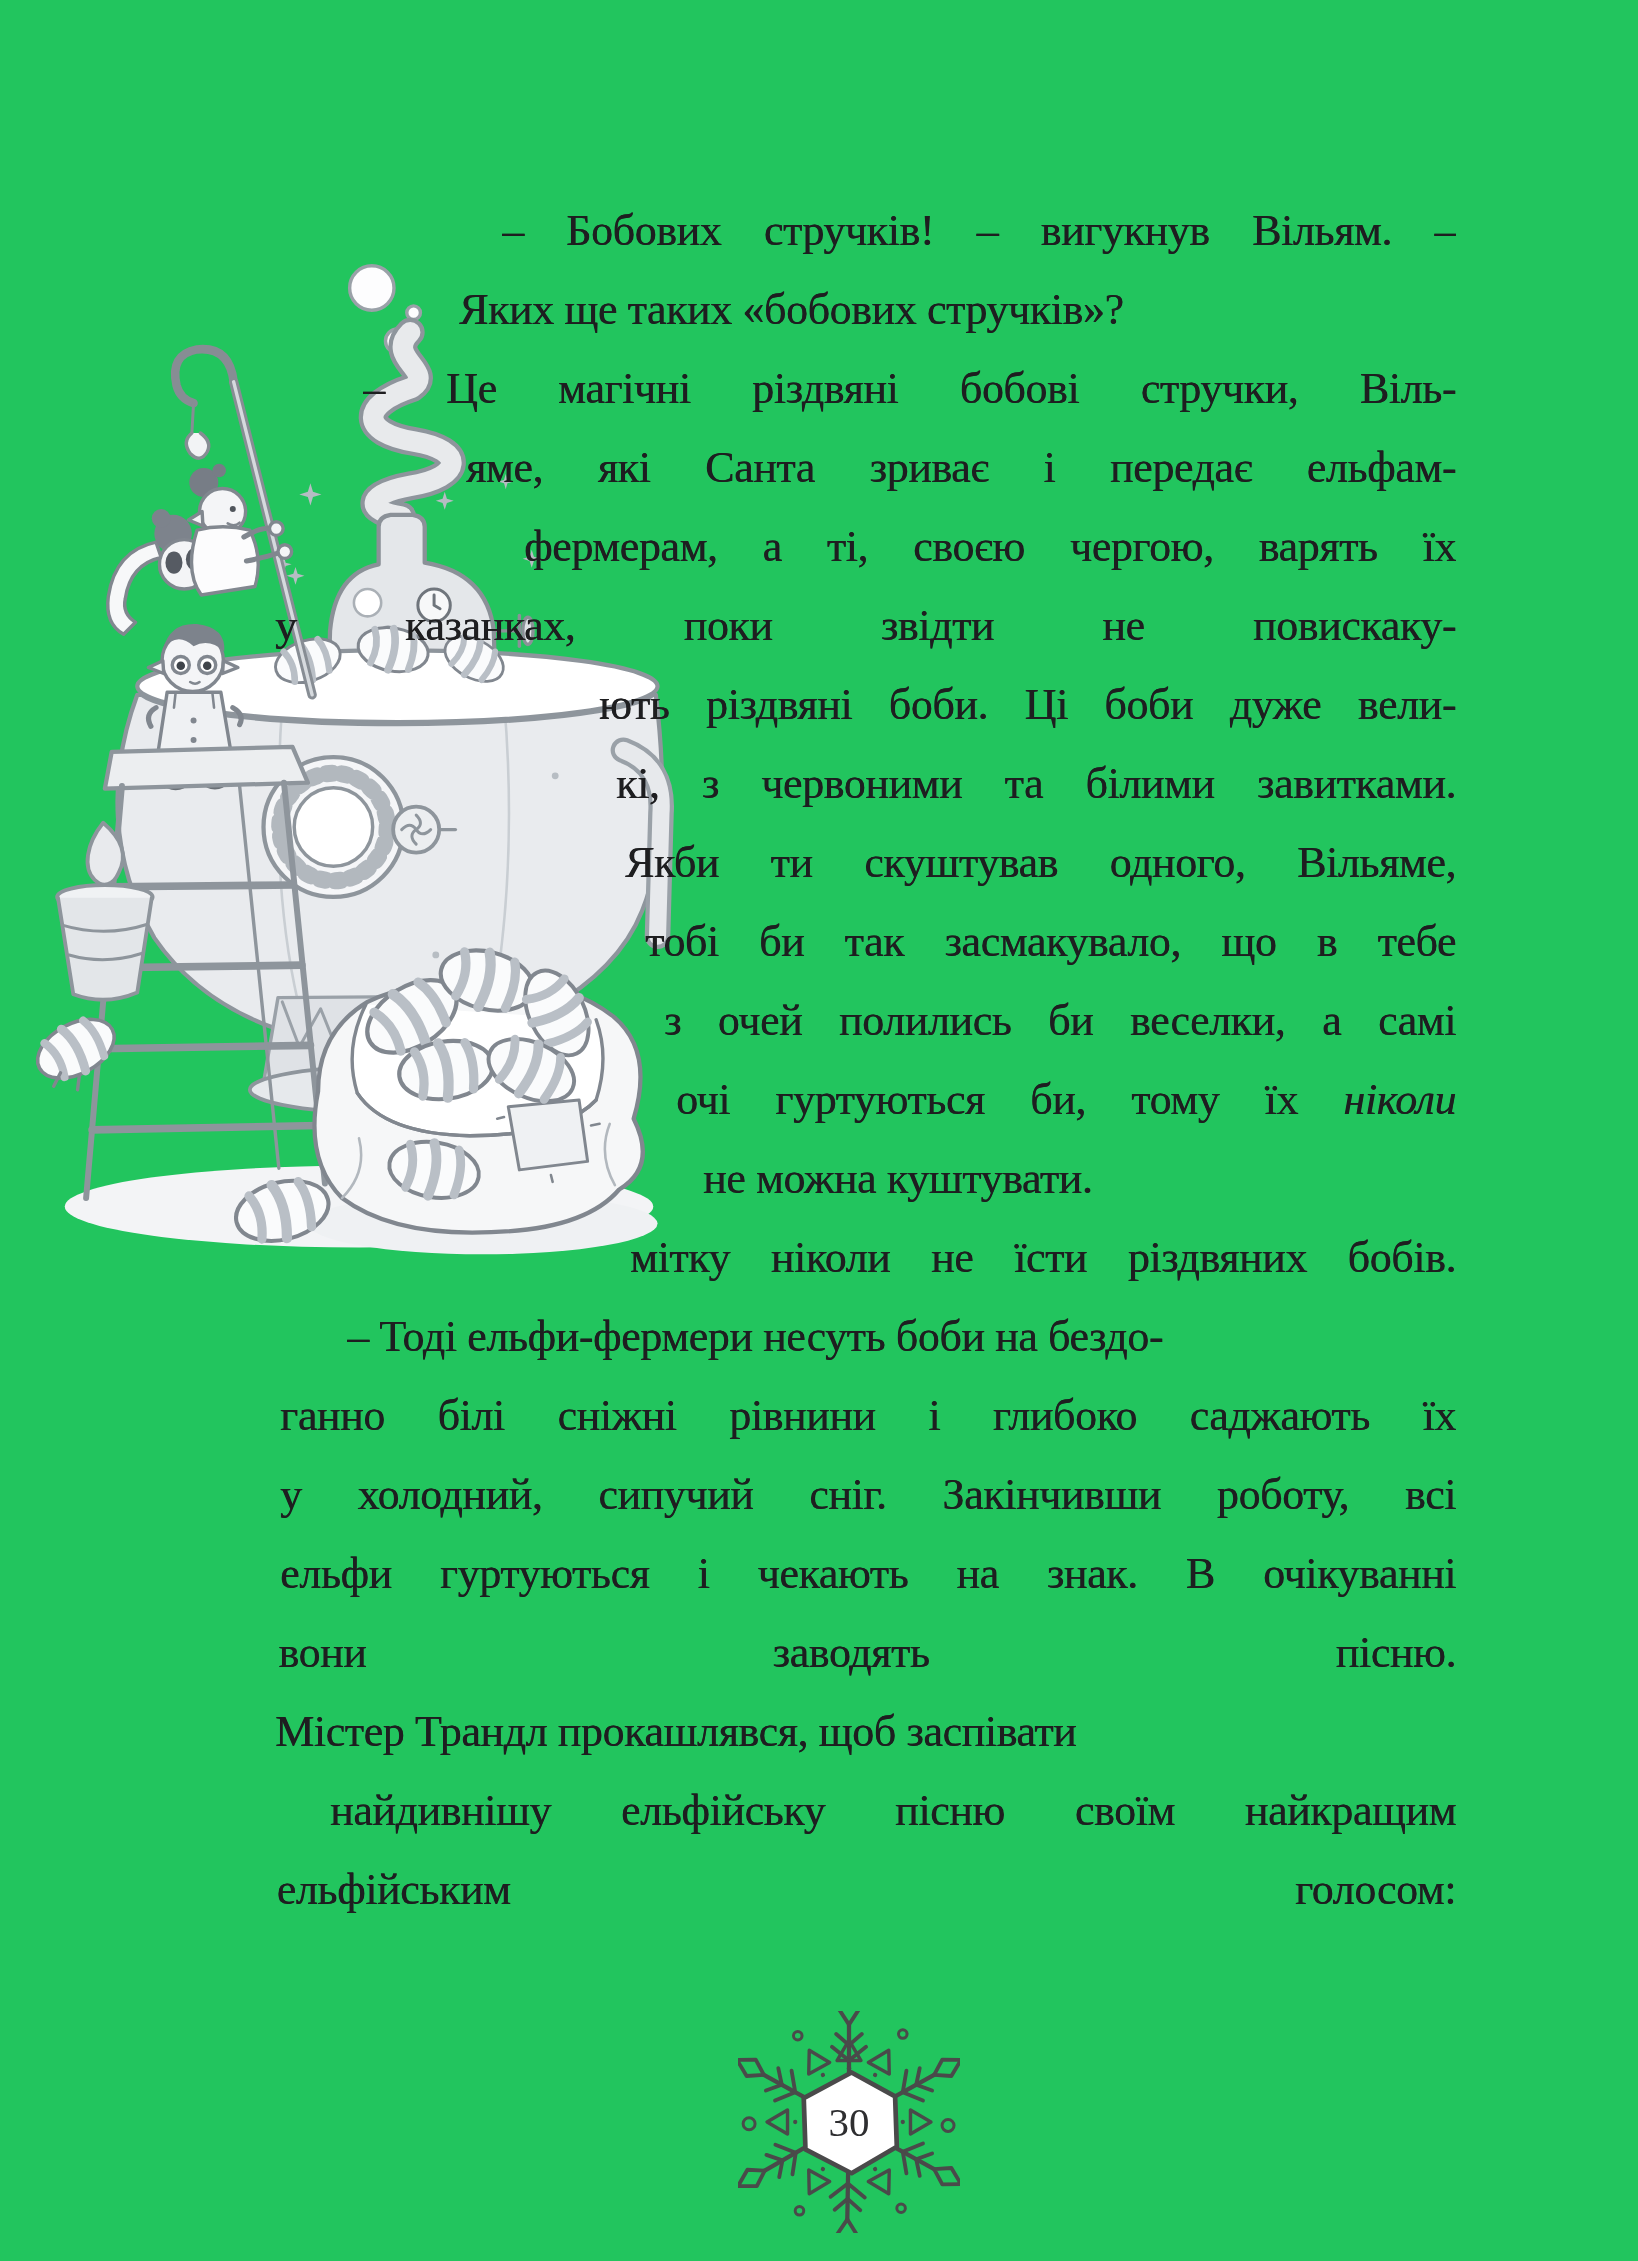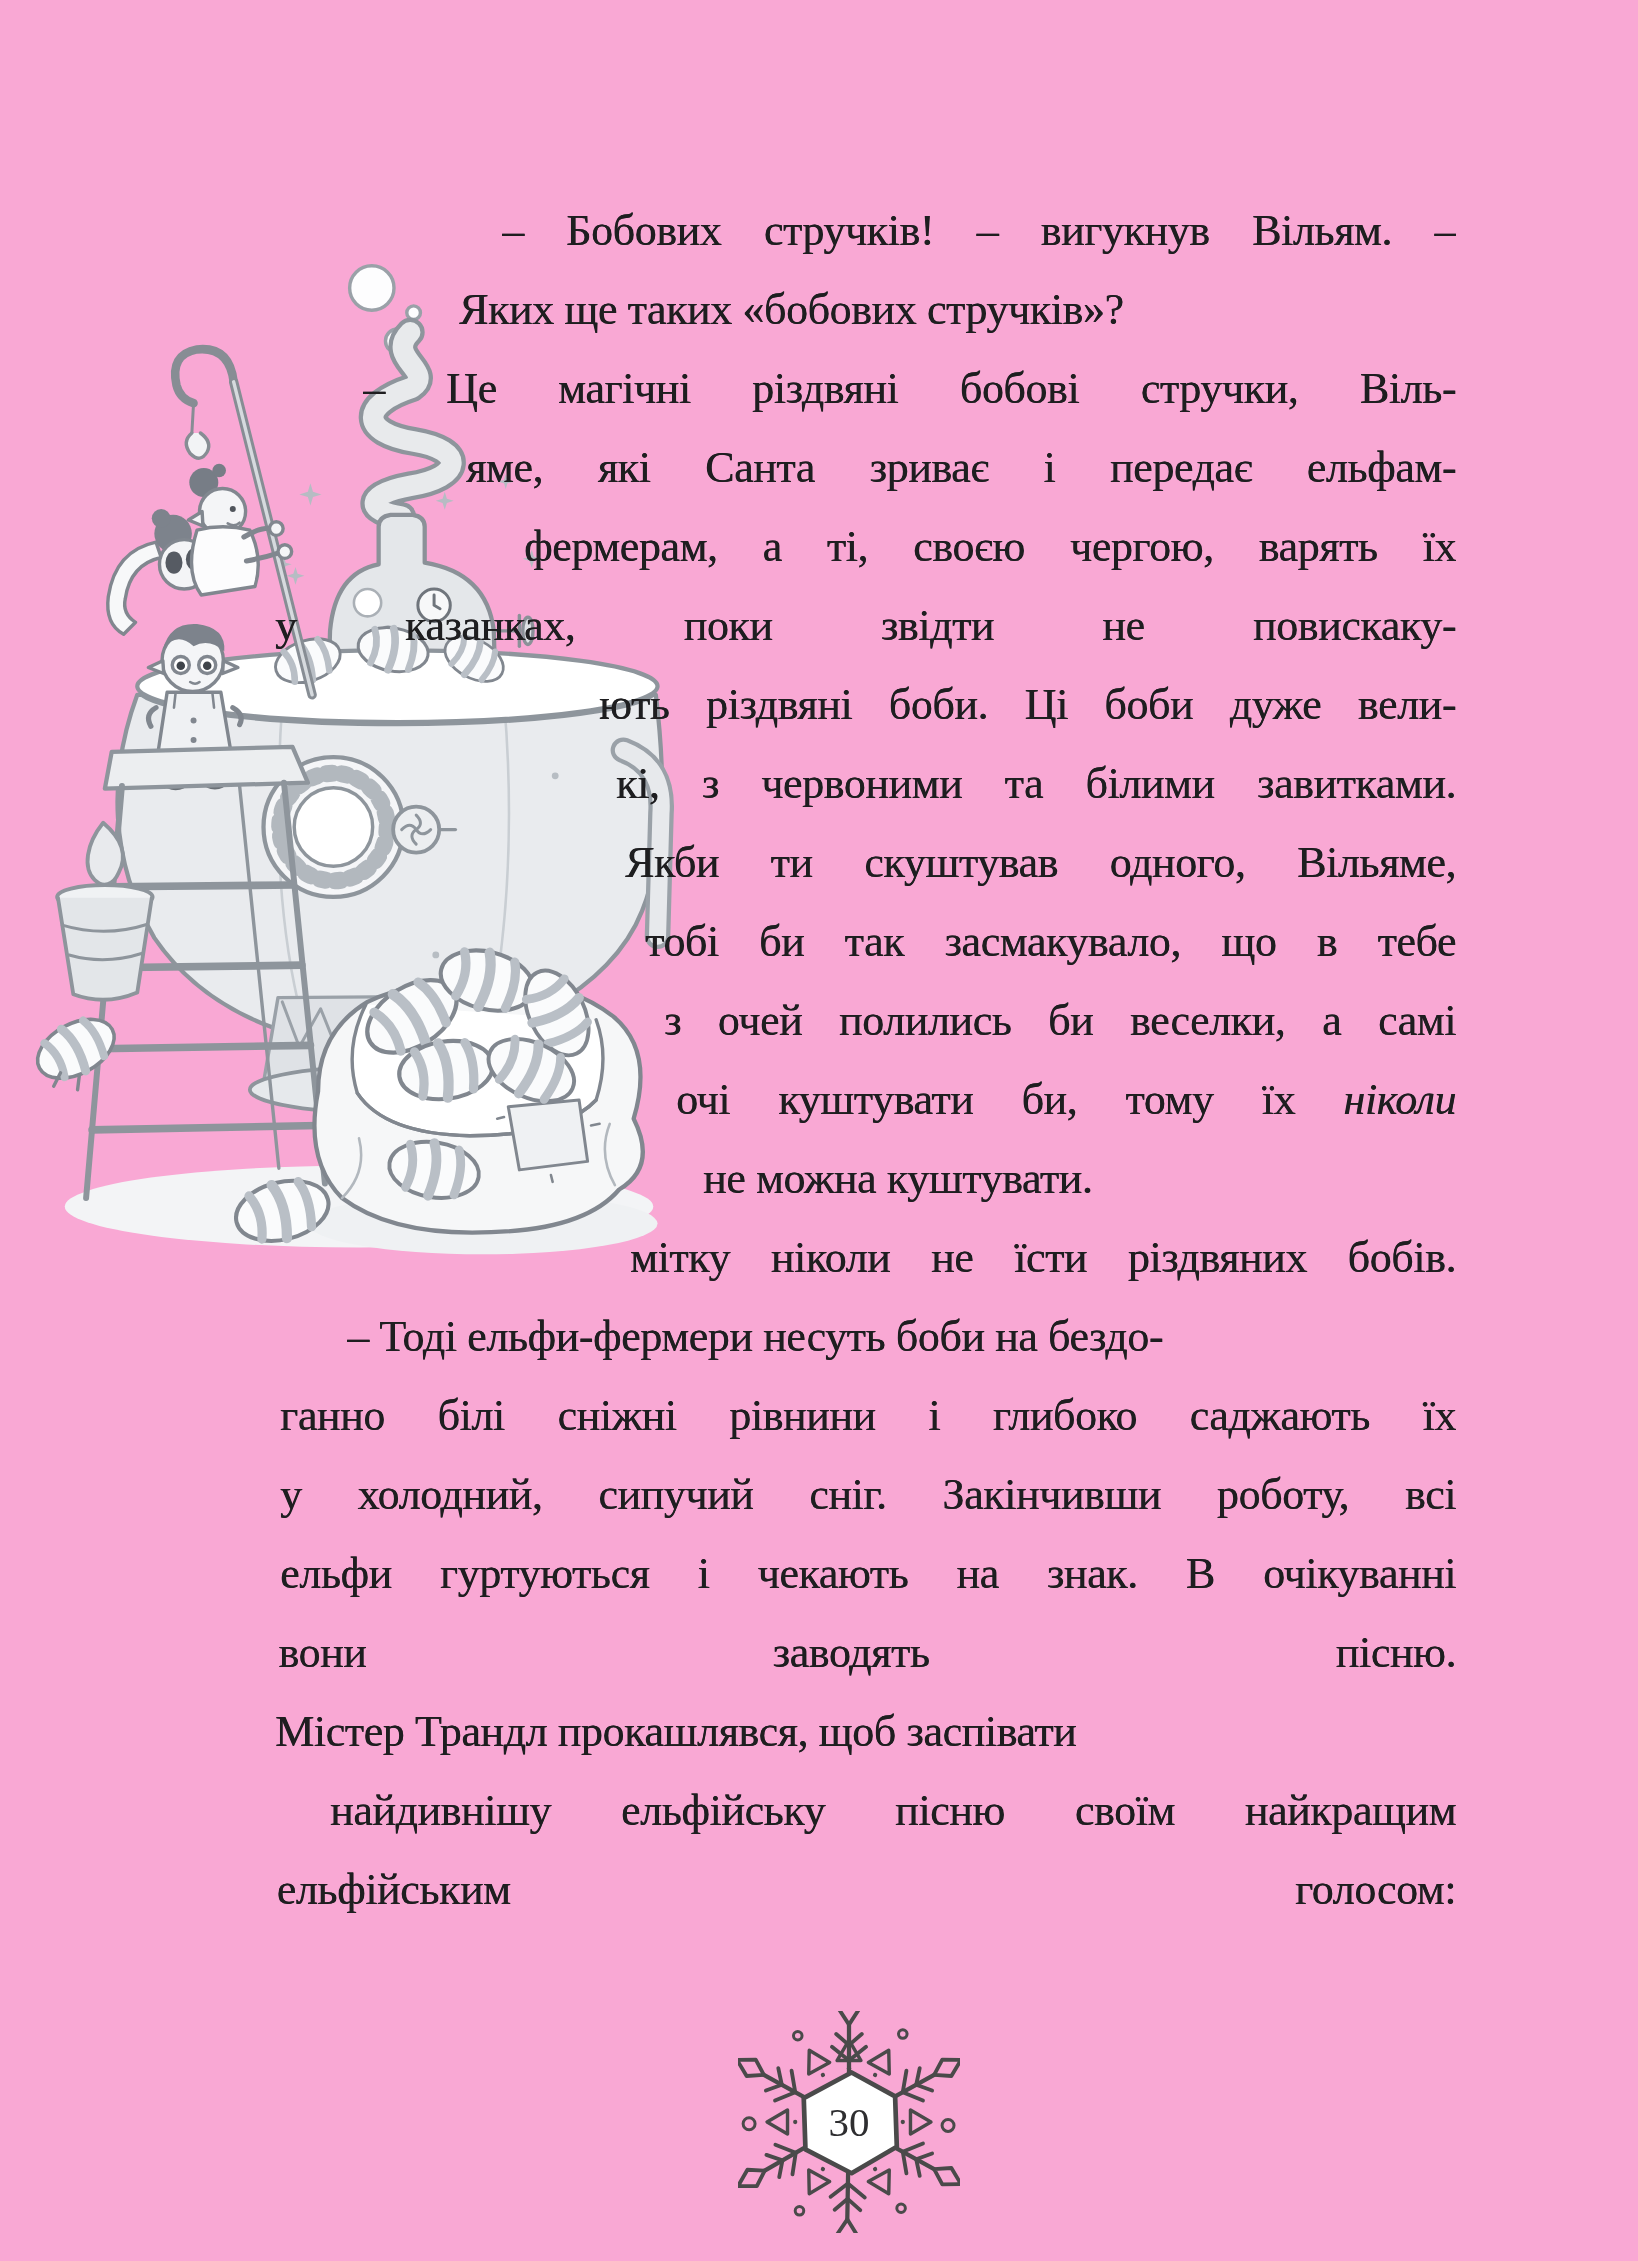--- a/index.html
+++ b/index.html
@@ -1,19 +1,19 @@
 <!DOCTYPE html>
 <html style="font-size:13.7px"><head>
 <meta charset="utf-8">
 <style>
   html,body{margin:0;padding:0;background:#ffffff;}
   .page{
     position:relative;
     width:1638px;height:2261px;
-    background:#f9a8d4;
+    background:#22c55e;
     overflow:hidden;
     font-family:"Liberation Serif", serif;
   }
   
   .text-block{
     position:absolute;left:275px;top:191px;width:1181px;
     color:#1e1e20;
   }
   .line{
     height:79px;line-height:79px;
@@ -262,21 +262,21 @@
       <div class="line"><span>Яких ще таких «бобових стручків»?</span></div>
       <div class="line"><span>– Це магічні різдвяні бобові стручки, Віль-</span></div>
       <div class="line"><span>яме, які Санта зриває і передає ельфам-</span></div>
       <div class="line"><span>фермерам, а ті, своєю чергою, варять їх</span></div>
       <div class="line"><span>у казанках, поки звідти не повискаку-</span></div>
       <div class="line"><span>ють різдвяні боби. Ці боби дуже вели-</span></div>
       <div class="line"><span>кі, з червоними та білими завитками.</span></div>
       <div class="line"><span>Якби ти скуштував одного, Вільяме,</span></div>
       <div class="line"><span>тобі би так засмакувало, що в тебе</span></div>
       <div class="line"><span>з очей полились би веселки, а самі</span></div>
-      <div class="line"><span>очі куштувати би, тому їх </span><i>ніколи</i></div>
+      <div class="line"><span>очі гуртуються би, тому їх </span><i>ніколи</i></div>
       <div class="line"><span>не можна куштувати.</span></div>
       <div class="line"><span>мітку ніколи не їсти різдвяних бобів.</span></div>
       <div class="line"><span>– Тоді ельфи-фермери несуть боби на бездо-</span></div>
       <div class="line"><span>ганно білі сніжні рівнини і глибоко саджають їх</span></div>
       <div class="line"><span>у холодний, сипучий сніг. Закінчивши роботу, всі</span></div>
       <div class="line"><span>ельфи гуртуються і чекають на знак. В очікуванні</span></div>
       <div class="line"><span>вони заводять пісню.</span></div>
       <div class="line"><span>Містер Трандл прокашлявся, щоб заспівати</span></div>
       <div class="line"><span>найдивнішу ельфійську пісню своїм найкращим</span></div>
       <div class="line"><span>ельфійським голосом:</span></div>

